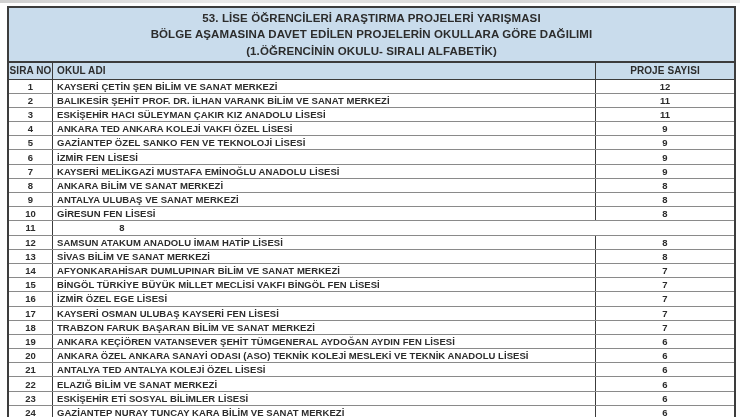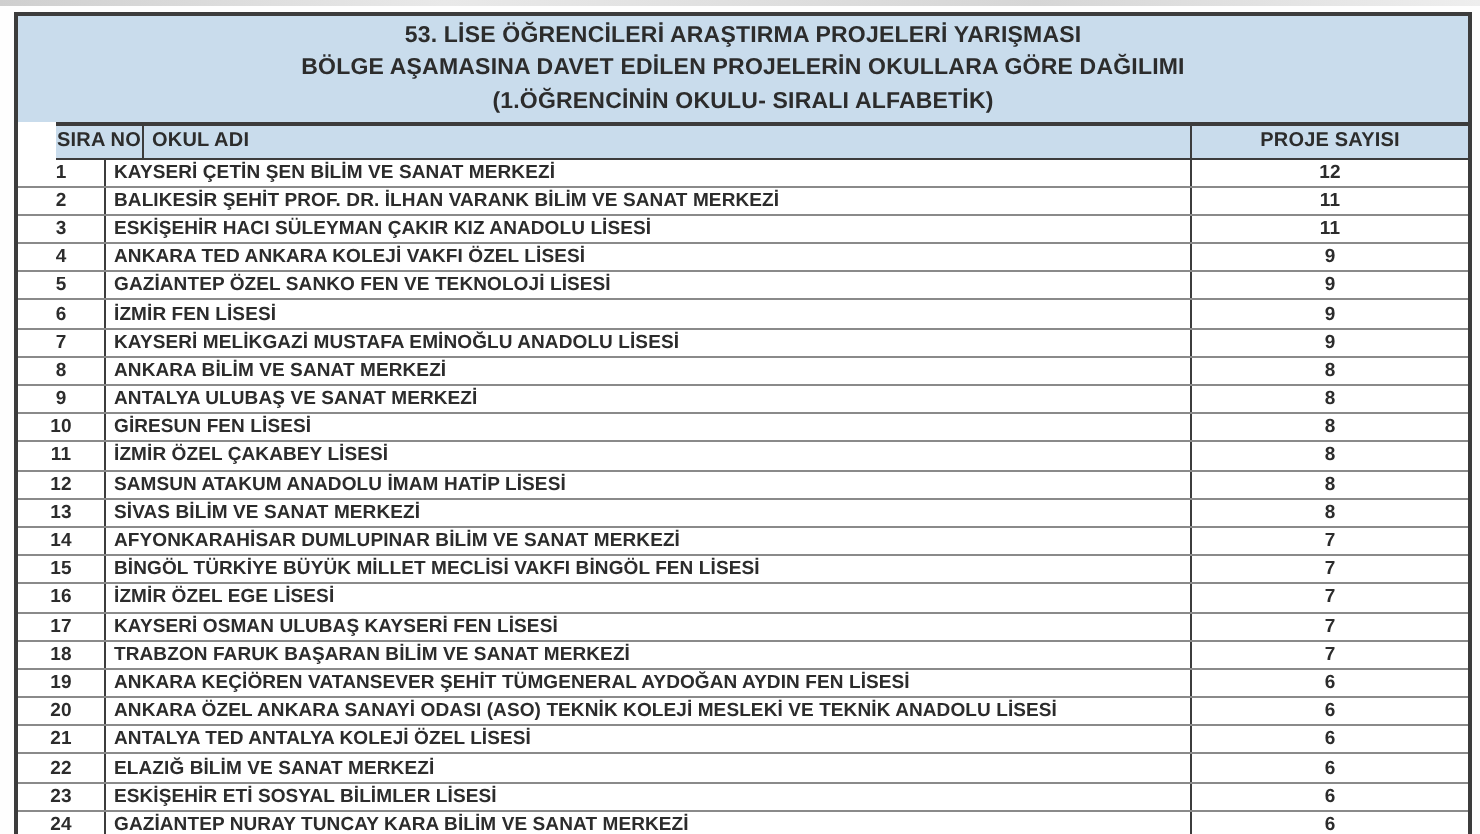--- a/index.html
+++ b/index.html
@@ -51,21 +51,20 @@
     white-space: nowrap;
   }
   .header-row {
     display: flex;
     background: var(--header-bg, #c9dcec);
     border-top: 2px solid var(--border-dark, #3c3c3c);
     border-bottom: 1.5px solid var(--border-dark, #3c3c3c);
     height: 15.5px;
     align-items: center;
     box-sizing: content-box;
-    margin-left: 19px;
   }
   .row {
     display: flex;
     background: #ffffff;
     height: 13.2px;
     border-bottom: 1px solid var(--row-border, #858585);
     align-items: center;
   }
   .c-sira {
     width: 43px;
@@ -243,23 +242,20 @@
             <span class="cell-text">GİRESUN FEN LİSESİ</span>
           </div>
           <div class="c-proje">
             <span class="cell-text">8</span>
           </div>
         </div>
         <div class="row">
           <div class="c-sira">
             <span class="cell-text">11</span>
           </div>
-          <div class="c-okul">
-            <span class="cell-text">İZMİR ÖZEL ÇAKABEY LİSESİ</span>
-          </div>
           <div class="c-proje">
             <span class="cell-text">8</span>
           </div>
         </div>
         <div class="row">
           <div class="c-sira">
             <span class="cell-text">12</span>
           </div>
           <div class="c-okul">
             <span class="cell-text">SAMSUN ATAKUM ANADOLU İMAM HATİP LİSESİ</span>

